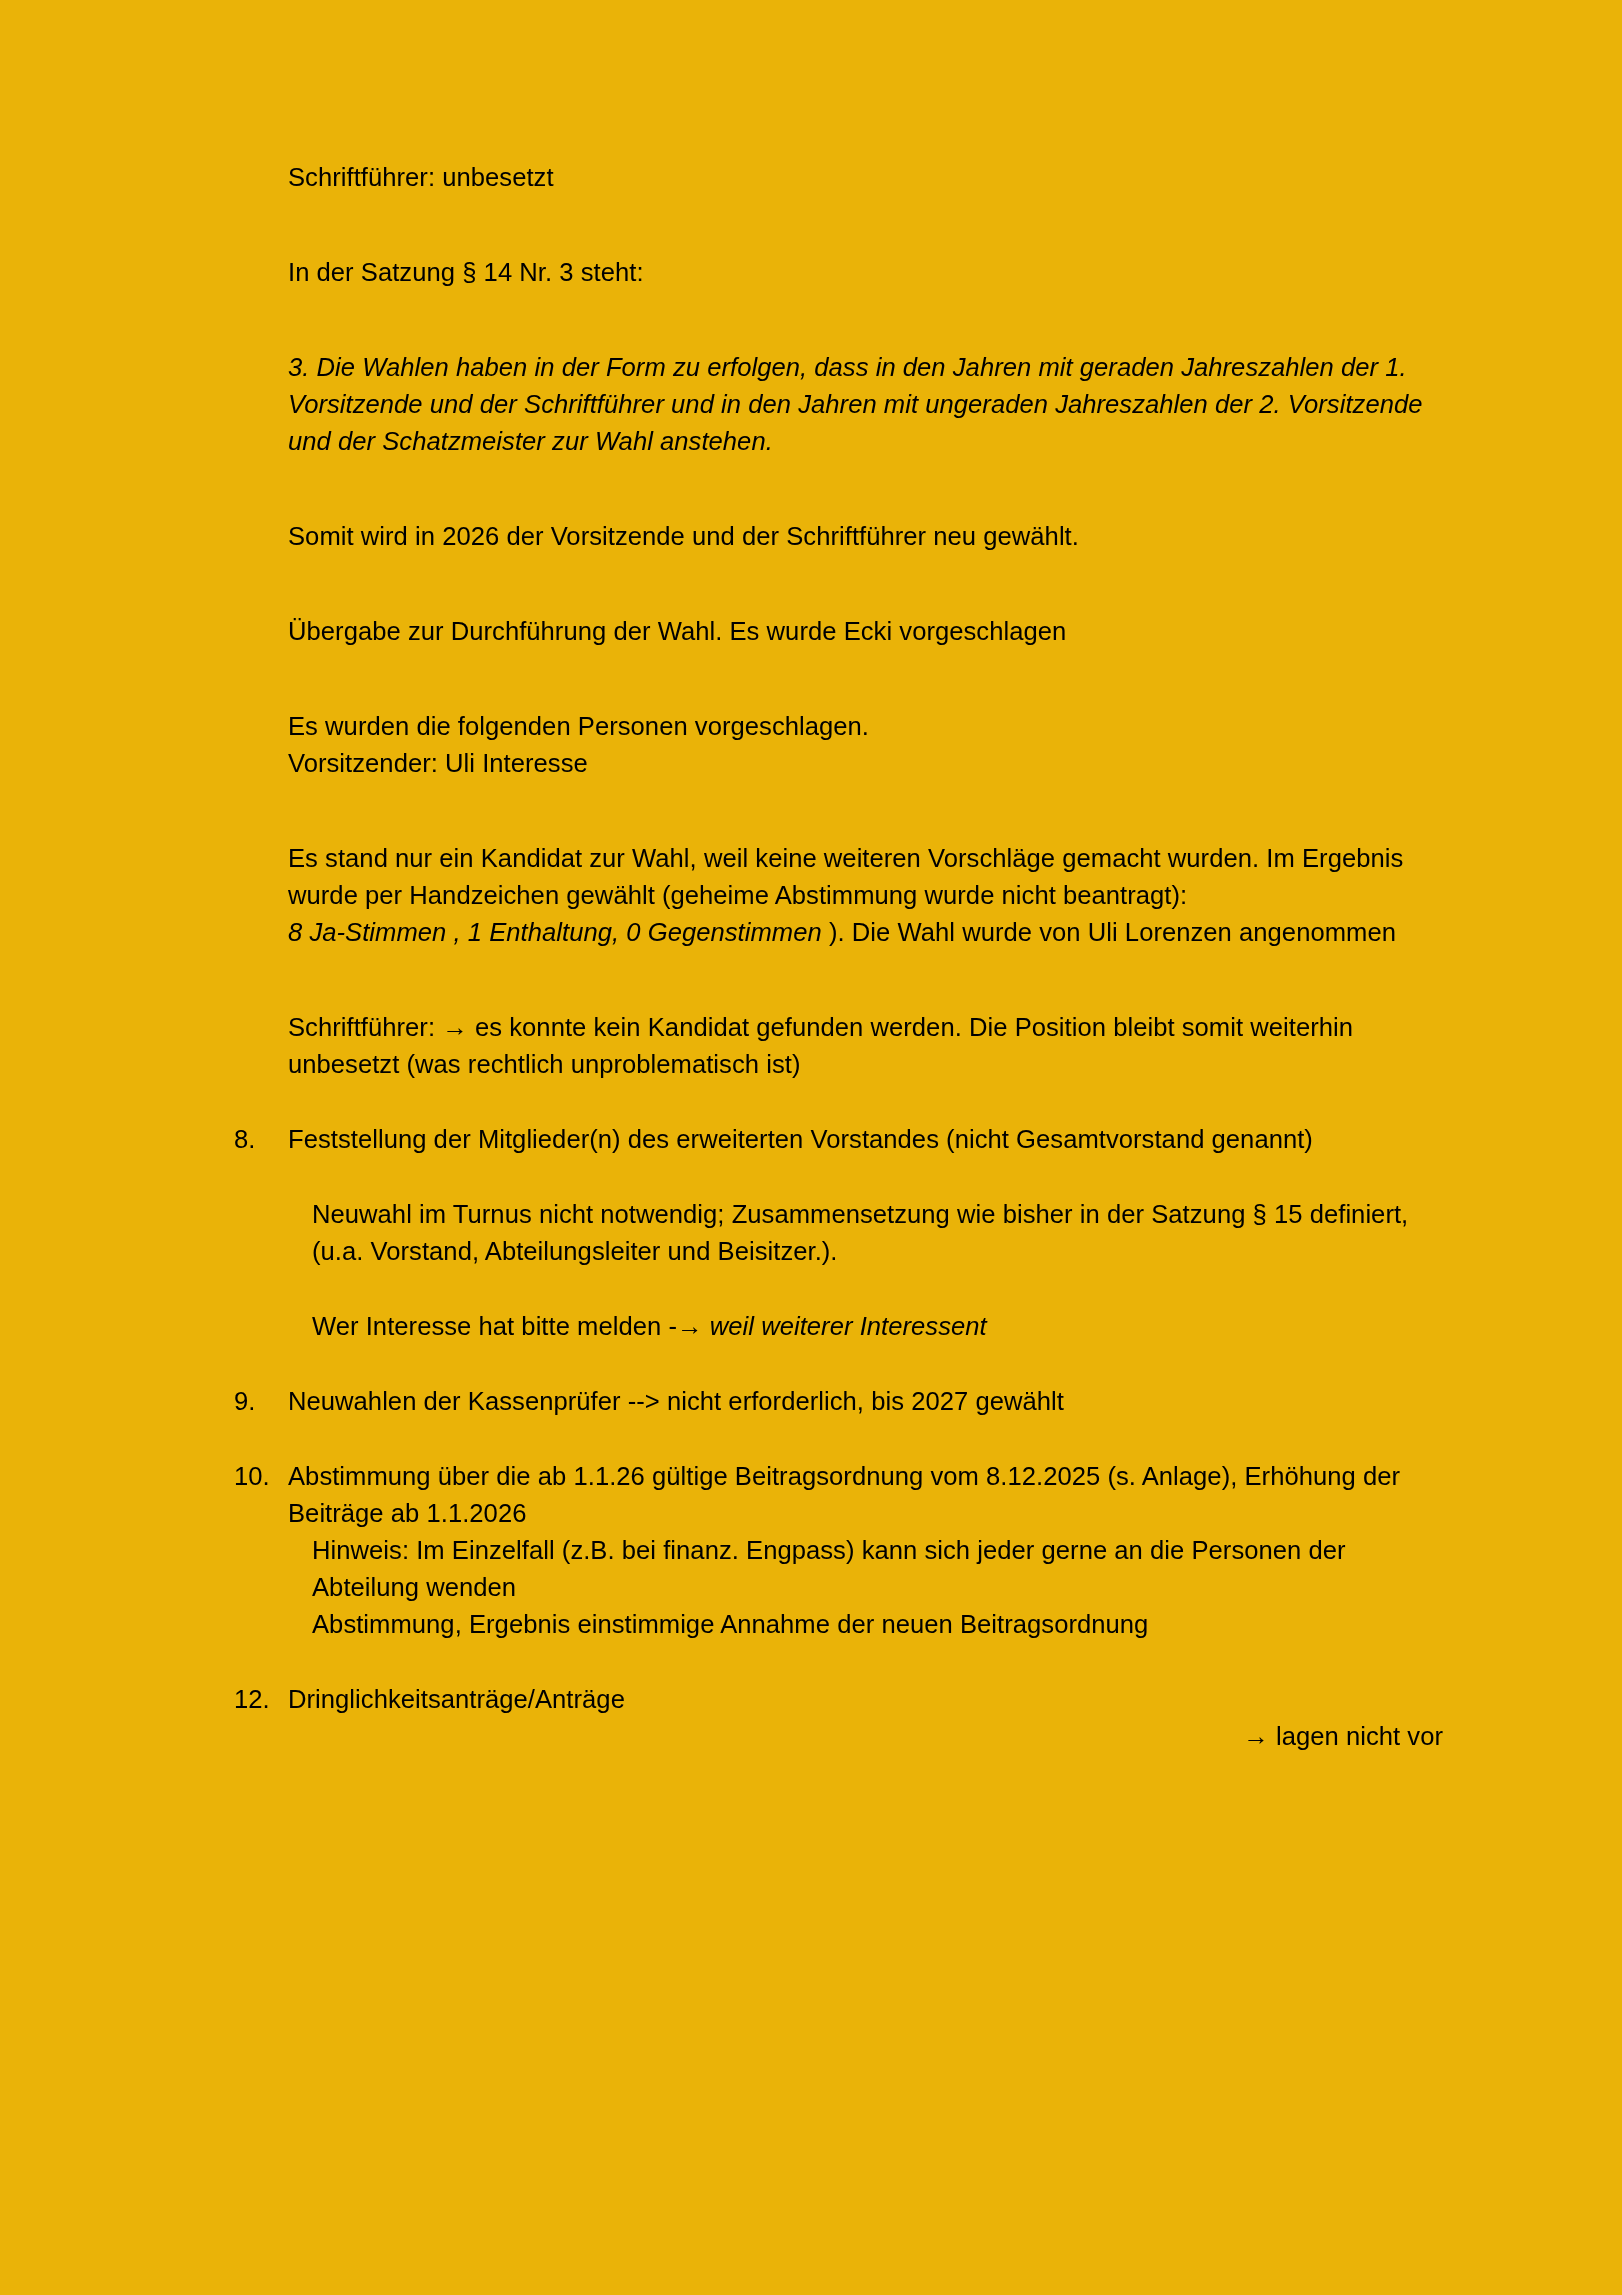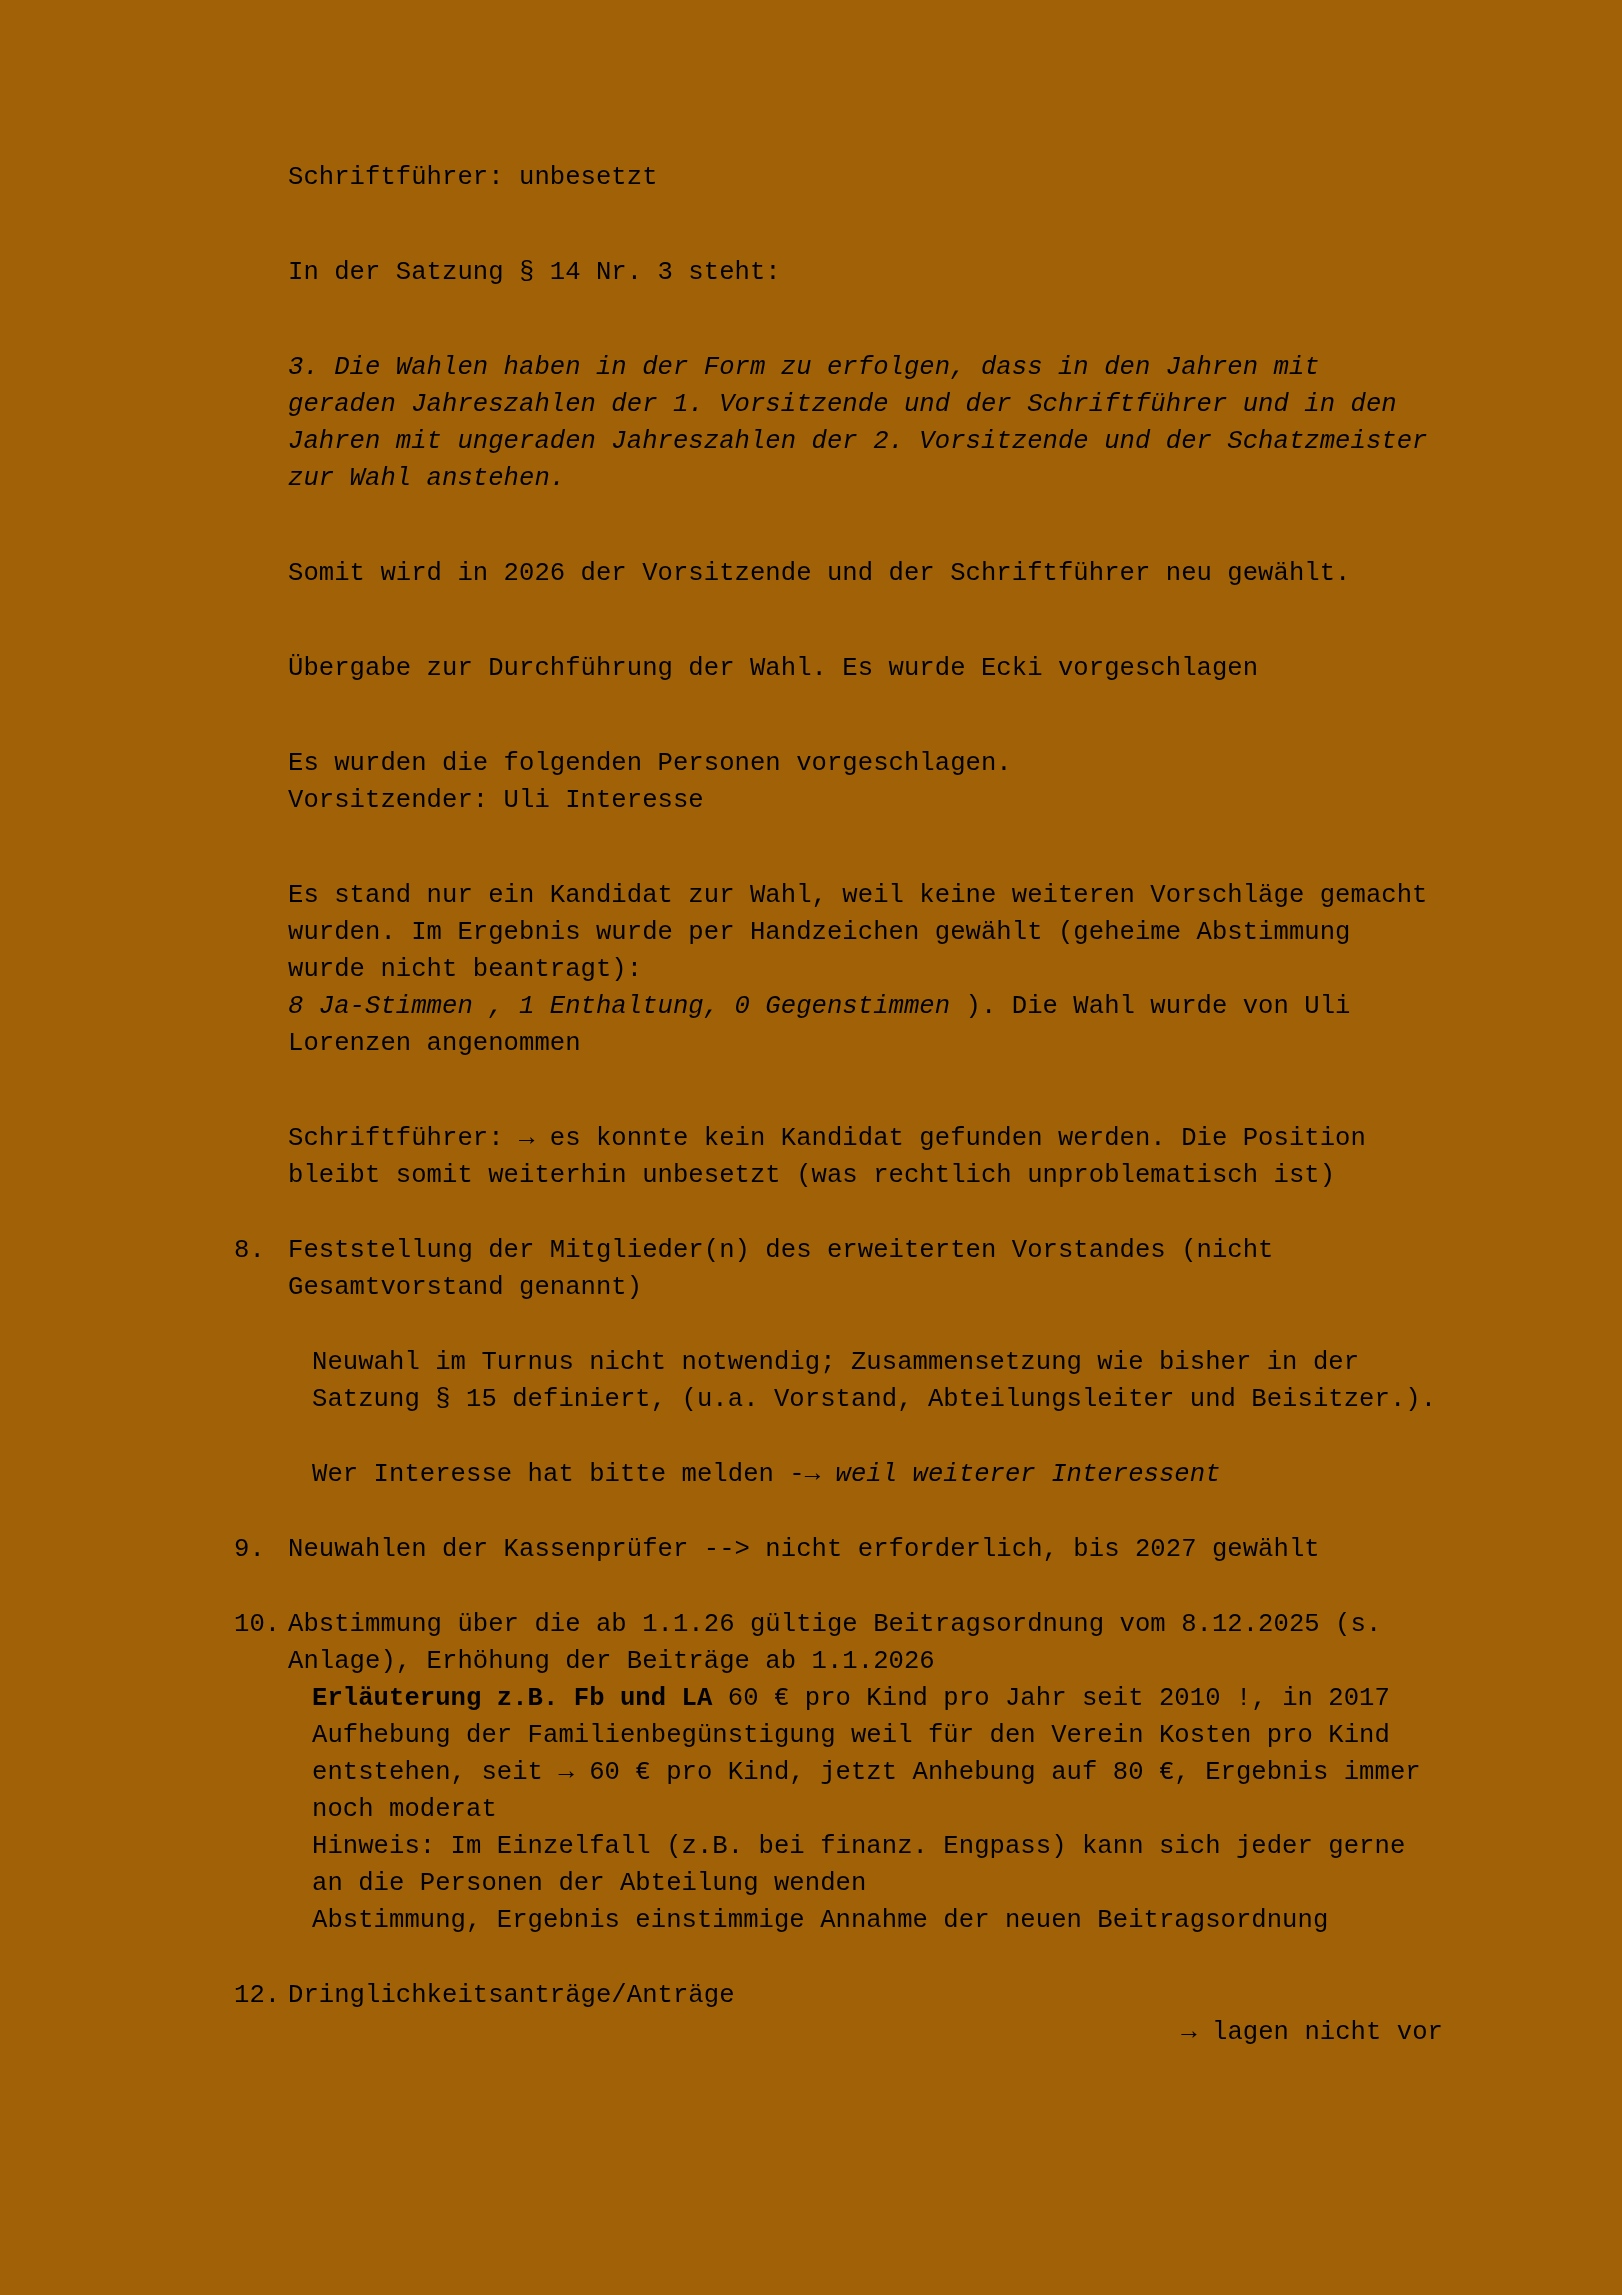--- a/index.html
+++ b/index.html
@@ -5,24 +5,24 @@
 <style>
   html, body {
     margin: 0;
     padding: 0;
     background: #ffffff;
   }
   .page {
     position: relative;
     width: 1622px;
     height: 2295px;
-    background: #a16207;
+    background: #eab308;
     margin: 0 auto;
     overflow: hidden;
-    font-family: Liberation Mono, monospace;
+    font-family: Liberation Sans, sans-serif;
     color: #000000;
     -webkit-font-smoothing: antialiased;
   }
   .doc-body {
     position: absolute;
     left: 234px;
     top: 159px;
     width: 1209px;
   }
 
@@ -109,21 +109,20 @@
     </div>
 
     <div class="li">
       <span class="num">9.</span>
       <span class="li-text">Neuwahlen der Kassenprüfer --&gt; nicht erforderlich, bis 2027 gewählt</span>
     </div>
 
     <div class="li">
       <span class="num">10.</span>
       <span class="li-text">Abstimmung über die ab 1.1.26 gültige Beitragsordnung vom 8.12.2025 (s. Anlage), Erhöhung der Beiträge ab 1.1.2026</span>
-      <span class="sub tight"><b class="bd">Erläuterung z.B. Fb und LA</b><span> 60 € pro Kind pro Jahr seit 2010 !, in 2017 Aufhebung der Familienbegünstigung weil für den Verein Kosten pro Kind entstehen, seit  →  60 € pro Kind, jetzt Anhebung auf 80 €, Ergebnis immer noch moderat</span></span>
       <span class="sub tight">Hinweis: Im Einzelfall (z.B. bei finanz. Engpass) kann sich jeder gerne an die Personen der Abteilung wenden</span>
       <span class="sub tight">Abstimmung, Ergebnis einstimmige Annahme der neuen Beitragsordnung</span>
     </div>
 
     <div class="li">
       <span class="num">12.</span>
       <span class="li-text">Dringlichkeitsanträge/Anträge</span>
       <span class="sub tight arrow-indent">→ lagen nicht vor</span>
     </div>
 

